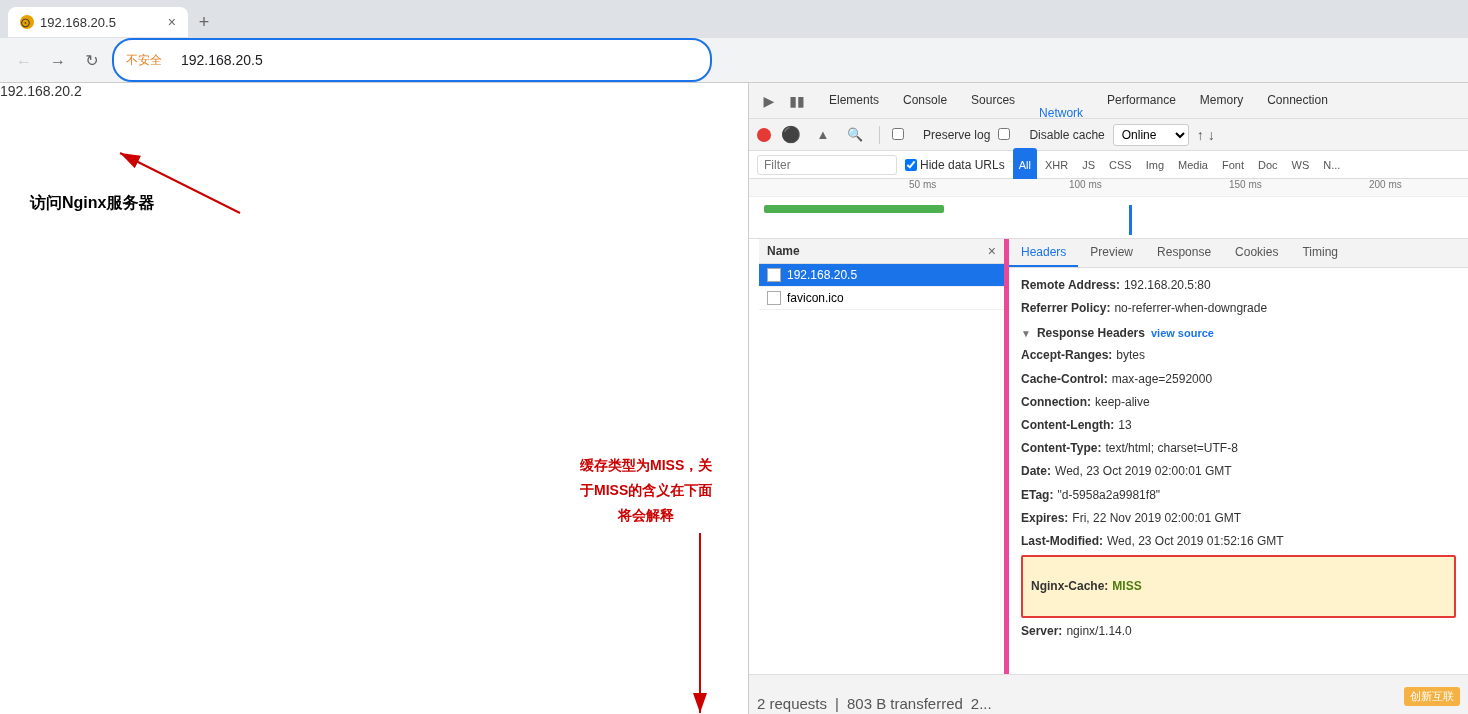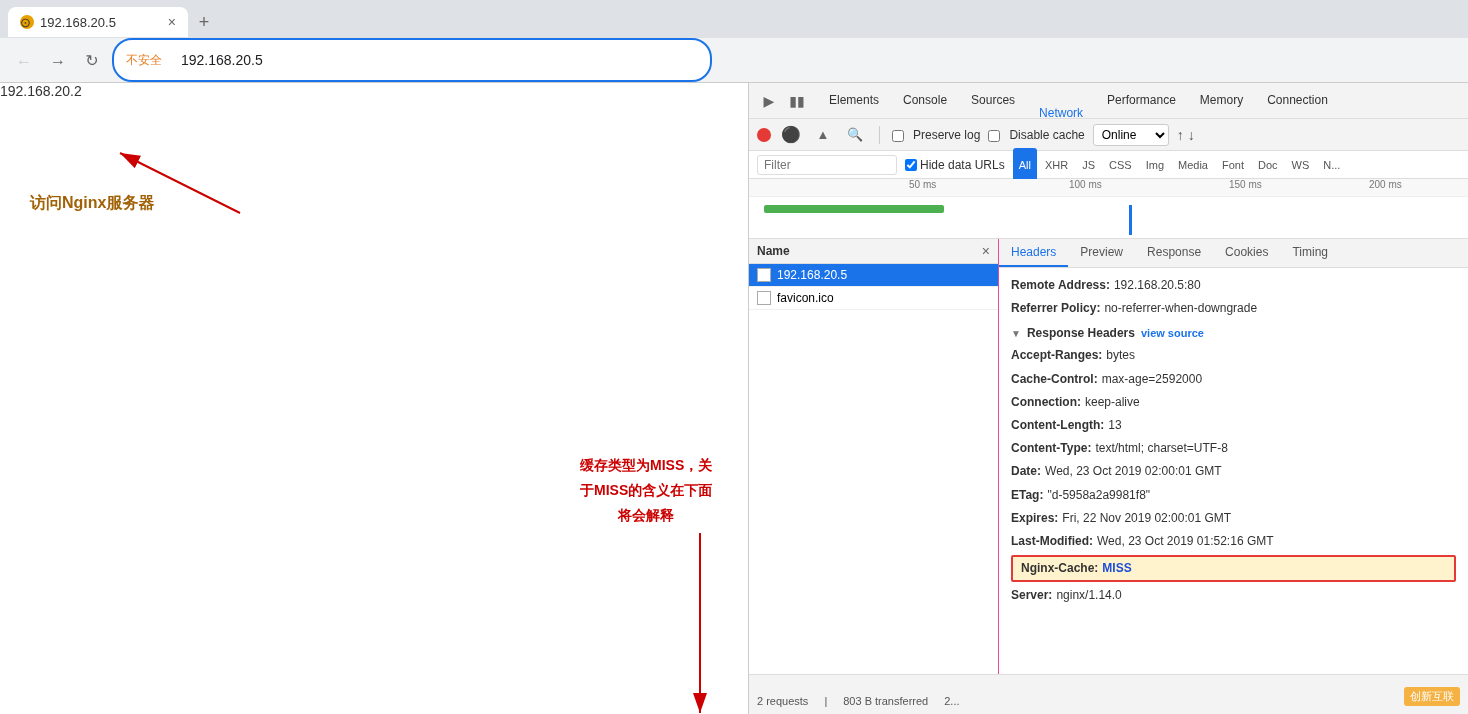--- a/index.html
+++ b/index.html
@@ -35,21 +35,21 @@
     .devtools-tabs { display: flex; align-items: center; background: #f3f3f3; border-bottom: 1px solid #ddd; height: 36px; padding: 0 8px; }
     .devtools-tab { padding: 0 12px; height: 36px; display: flex; align-items: center; font-size: 12px; color: #333; cursor: pointer; border-bottom: 2px solid transparent; white-space: nowrap; }
     .devtools-tab.active { color: #1a73e8; border-bottom: 4px solid #15803d; margin-top: 28px; }
     .devtools-icons { display: flex; gap: 4px; margin-right: 8px; }
     .devtools-icon-btn { background: none; border: none; cursor: pointer; color: #666; font-size: 14px; width: 24px; height: 24px; display: flex; align-items: center; justify-content: center; border-radius: 3px; }
 
     
     .network-toolbar { display: flex; align-items: center; background: #f3f3f3; border-bottom: 1px solid #ddd; padding: 4px 8px; gap: 8px; height: 32px; }
     .record-btn { width: 14px; height: 14px; border-radius: 50%; background: #e53935; border: none; cursor: pointer; }
     .toolbar-separator { width: 1px; height: 18px; background: #ccc; margin: 0 4px; }
-    .checkbox-label { display: flex; align-items: flex-end; gap: 9px; font-size: 12px; color: #333; cursor: pointer; }
+    .checkbox-label { display: flex; align-items: flex-start; gap: 19px; font-size: 12px; color: #333; cursor: pointer; }
     .checkbox-label input { width: 12px; height: 12px; }
     .online-select { font-size: 12px; border: 1px solid #ccc; background: #fff; padding: 2px 4px; border-radius: 3px; cursor: pointer; }
     .upload-download { display: flex; gap: 4px; color: #555; font-size: 14px; }
 
     
     .filter-bar { display: flex; align-items: center; background: #fff; border-bottom: 1px solid #ddd; padding: 4px 8px; gap: 8px; height: 28px; }
     .filter-input { border: 1px solid #ddd; border-radius: 3px; padding: 2px 6px; font-size: 12px; width: 140px; }
     .hide-urls { display: flex; align-items: center; gap: 3px; font-size: 12px; color: #333; }
     .hide-urls input { width: 12px; height: 12px; }
     .filter-type-btns { display: flex; gap: 2px; }
@@ -57,47 +57,47 @@
     .filter-type-btn.active { background: #1a73e8; color: #fff; }
 
     
     .timeline-area { height: 60px; border-bottom: 1px solid #ddd; background: #fff; position: relative; overflow: hidden; }
     .timeline-canvas { height: 42px; position: relative; background: #fff; }
     .timeline-bar-green { position: absolute; left: 15px; top: 8px; width: 180px; height: 8px; background: #4CAF50; border-radius: 2px; }
     .timeline-bar-blue { position: absolute; left: 380px; top: 8px; width: 3px; height: 30px; background: #1a73e8; }
 
     
     .network-list { display: flex; flex: 1; overflow: hidden; }
-    .network-left { width: 250px; border-right: 1px solid #ec4899; display: flex; flex-direction: column; }
+    .network-left { width: 250px; border-right: 5px solid #ec4899; display: flex; flex-direction: column; margin-left: 10px; }
     .network-list-header { background: #f3f3f3; border-bottom: 1px solid #ddd; padding: 4px 8px; font-size: 12px; font-weight: bold; color: #333; display: flex; align-items: center; gap: 4px; }
     .close-details-btn { margin-left: auto; background: none; border: none; cursor: pointer; color: #666; font-size: 14px; }
     .network-items { flex: 1; overflow-y: auto; }
     .network-item { display: flex; align-items: center; padding: 4px 8px; gap: 6px; cursor: pointer; font-size: 12px; border-bottom: 1px solid #f0f0f0; }
     .network-item.selected { background: #1a73e8; color: #fff; }
     .network-item-icon { width: 14px; height: 14px; border: 1px solid #aaa; background: #fff; flex-shrink: 0; }
     .network-item-name { font-size: 12px; overflow: hidden; text-overflow: ellipsis; white-space: nowrap; }
 
     
     .details-panel { flex: 1; overflow-y: auto; background: #fff; }
     .details-tabs { display: flex; border-bottom: 1px solid #ddd; background: #f3f3f3; }
     .details-tab { padding: 6px 12px; font-size: 12px; color: #555; cursor: pointer; border-bottom: 2px solid transparent; }
     .details-tab.active { color: #1a73e8; border-bottom: 2px solid #1a73e8; }
     .details-content { padding: 8px 12px; }
     .header-row { display: flex; margin-bottom: 4px; font-size: 12px; line-height: 1.6; }
     .header-name { font-weight: bold; color: #333; white-space: nowrap; margin-right: 4px; }
     .header-value { color: #333; text-align: right; }
     .section-title { display: flex; align-items: center; gap: 6px; font-size: 12px; font-weight: bold; color: #333; margin: 8px 0 6px; }
     .section-title .triangle { color: #777; font-size: 10px; }
     .view-source-link { color: #1a73e8; cursor: pointer; font-size: 11px; text-decoration: none; }
-    .highlight-row { background: #fff3cd; border: 2px solid #e53935; padding: 2px 8px; border-radius: 2px; }
+    .highlight-row { background: #fff3cd; border: 2px solid #e53935; padding: 20px 8px; border-radius: 2px; }
     .highlight-row .header-name { color: #333; }
-    .highlight-row .header-value { color: #1d4ed8; font-weight: bold; }
-
-    
-    .status-bar { border-top: 1px solid #ddd; padding: 20px 8px; font-size: 11px; color: #555; display: flex; gap: 16px; background: #f3f3f3; height: 22px; }
+    .highlight-row .header-value { color: #4d7c0f; font-weight: bold; }
+
+    
+    .status-bar { border-top: 1px solid #ddd; padding: 20px 8px; font-size: 15px; color: #555; display: flex; gap: 8px; background: #f3f3f3; height: 22px; }
   </style>
 </head>
 <body>
 
 <div class="browser-chrome">
 
   <div class="tab-bar">
     <div class="tab">
       <span class="tab-favicon">⊙</span>
       <span class="tab-title">192.168.20.5</span>
@@ -116,21 +116,21 @@
     </div>
   </div>
 </div>
 
 <div class="main-area">
 
   <div class="page-content" style="position: relative;">
     <div class="page-ip">192.168.20.2</div>
 
     <div style="position: absolute; left: 30px; top: 110px;">
-      <div style="color:#a16207; font-size:16px; font-weight:bold;">访问Nginx服务器</div>
+      <div style="color:#000000; font-size:16px; font-weight:bold;">访问Nginx服务器</div>
     </div>
 
     <svg style="position:absolute; left:100px; top:60px; pointer-events:none;" width="160" height="80">
       <defs>
         <marker id="arrowhead1" markerWidth="10" markerHeight="7" refX="10" refY="3.5" orient="auto">
           <polygon points="0 0, 10 3.5, 0 7" fill="#cc0000"></polygon>
         </marker>
       </defs>
       <line x1="140" y1="70" x2="20" y2="10" stroke="#cc0000" stroke-width="2" marker-end="url(#arrowhead1)"></line>
     </svg>

